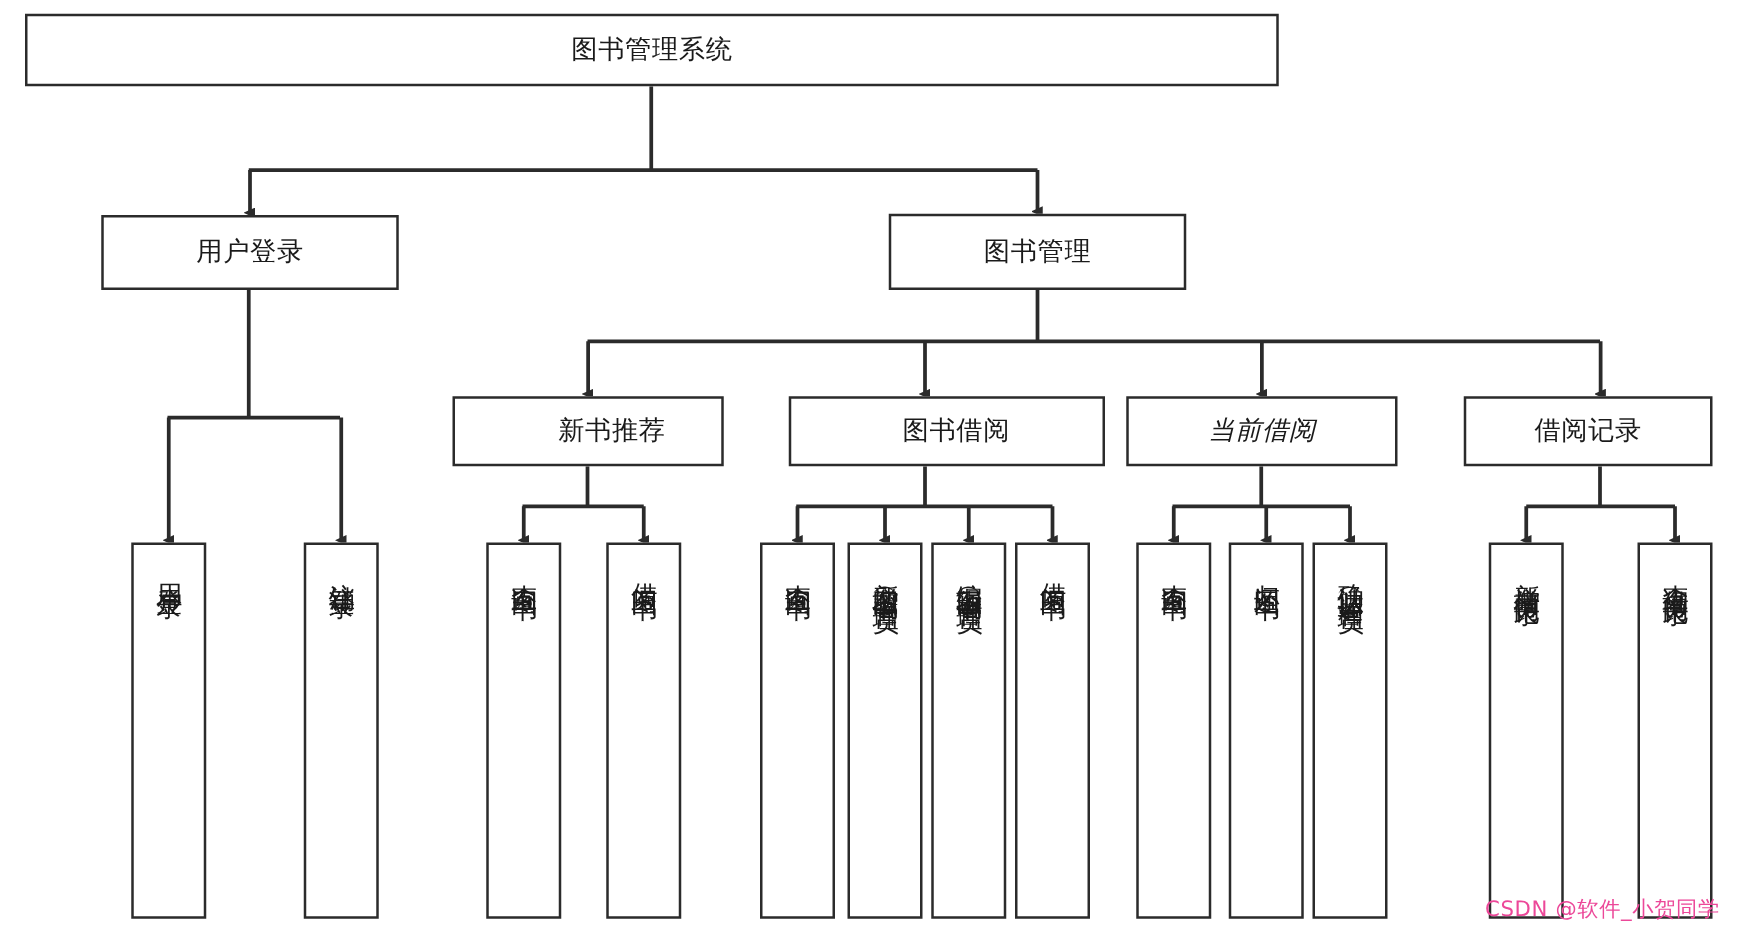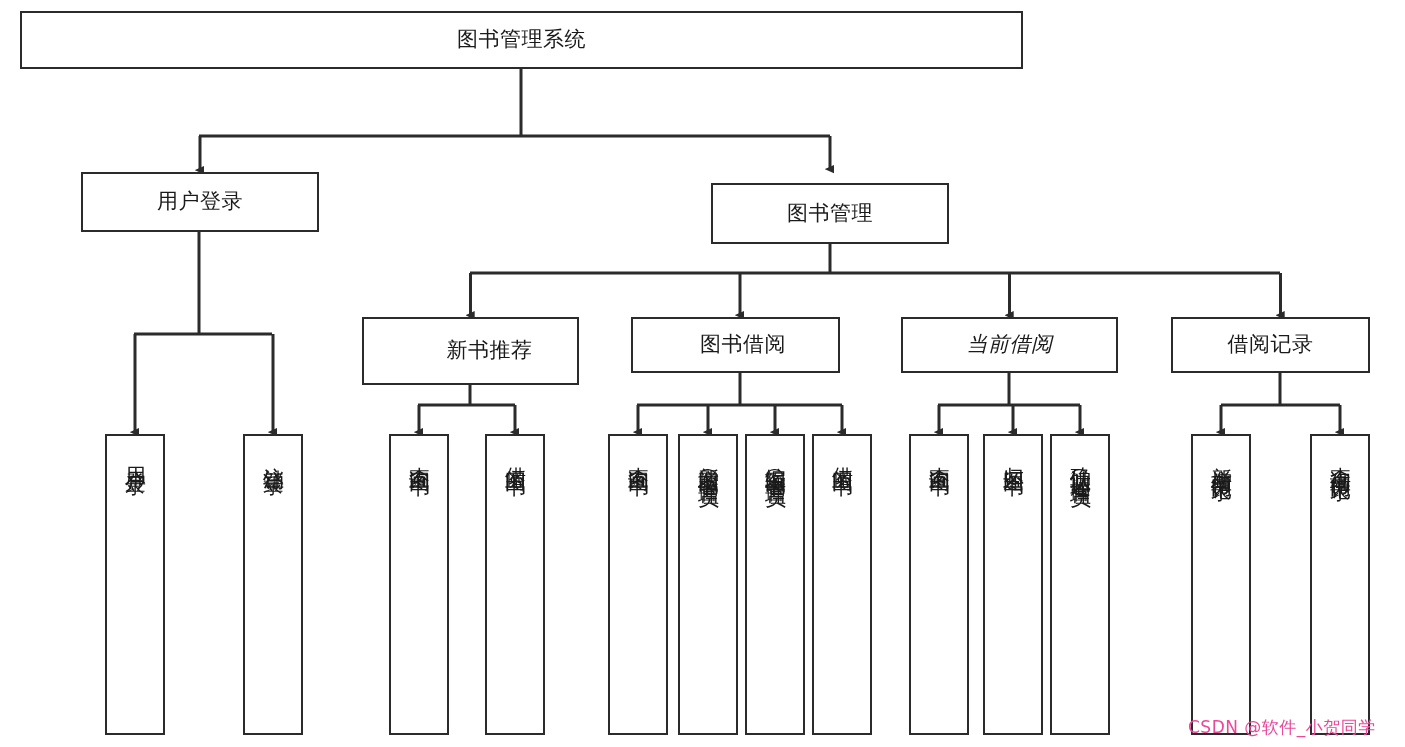--- a/index.html
+++ b/index.html
@@ -111,27 +111,27 @@
       </g>
   </svg>
 
   <div id="node-layer">
       <div class="node horiz" style="left: 20px; top: 11px; width: 1003px; height: 58px;">
         <span class="node-label">图书管理系统</span>
       </div>
       <div class="node horiz" style="left: 81px; top: 172px; width: 238px; height: 60px;">
         <span class="node-label">用户登录</span>
       </div>
-      <div class="node horiz" style="left: 711px; top: 183px; width: 238px; height: 61px;">
+      <div class="node horiz" style="left: 711px; top: 171px; width: 238px; height: 61px;">
         <span class="node-label">图书管理</span>
       </div>
-      <div class="node horiz" style="left: 362px; top: 317px; width: 217px; height: 68px; padding-left: 38px;">
+      <div class="node horiz" style="left: 362px; top: 317px; width: 217px; height: 56px; padding-left: 38px;">
         <span class="node-label">新书推荐</span>
       </div>
-      <div class="node horiz" style="left: 631px; top: 317px; width: 209px; height: 56px; padding-left: 15px;">
+      <div class="node horiz" style="left: 631px; top: 317px; width: 253px; height: 56px; padding-left: 15px;">
         <span class="node-label">图书借阅</span>
       </div>
       <div class="node horiz" style="left: 901px; top: 317px; width: 217px; height: 56px; font-style: italic;">
         <span class="node-label">当前借阅</span>
       </div>
       <div class="node horiz" style="left: 1171px; top: 317px; width: 199px; height: 56px; justify-content: center;">
         <span class="node-label">借阅记录</span>
       </div>
       <div class="node vert" style="left: 105px; top: 434px; width: 60px; height: 301px;">
         <span class="node-label">用户登录</span>

